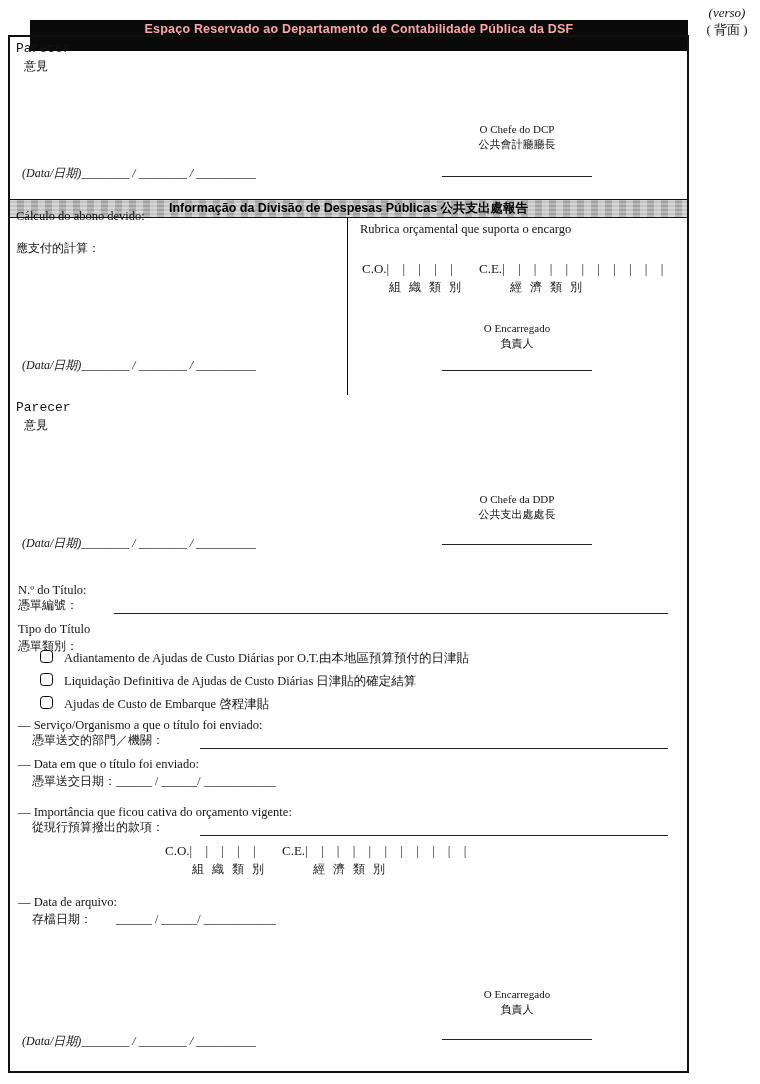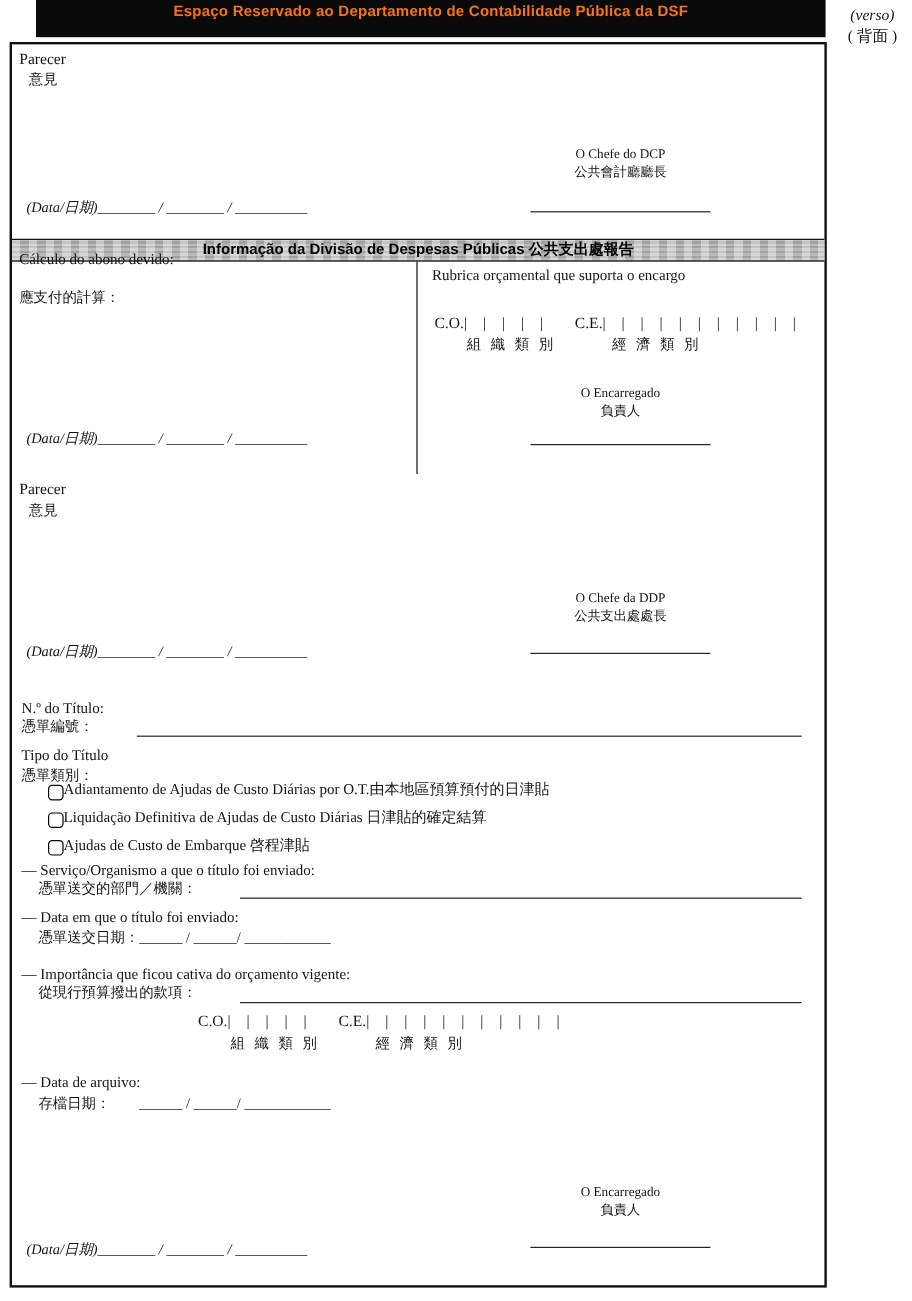--- a/index.html
+++ b/index.html
@@ -5,36 +5,36 @@
   * { margin:0; padding:0; box-sizing:border-box; }
   html,body { background:#fff; }
   .page {
     position:relative; width:760px; height:1084px; background:#fff;
     font-family:"Liberation Serif", serif; color:#141414; overflow:hidden;
   }
   .abs { position:absolute; }
 
   
   .header-bar {
-    left:30px; top:0; width:658px; height:31px; background:#0a0a0a;
-    color:#f97316; text-align:center; font-family:"Liberation Sans", sans-serif;
+    left:30px; top:20px; width:658px; height:31px; background:#0a0a0a;
+    color:#fca5a5; text-align:center; font-family:"Liberation Sans", sans-serif;
     font-weight:bold;
   }
   .header-pt { font-size:12.5px; line-height:16px; padding-top:1px; letter-spacing:.2px; }
   .header-zh { font-size:12px; line-height:14px; letter-spacing:13px; text-indent:13px; }
 
   .verso { left:698px; top:4px; width:58px; text-align:center; font-size:13px; line-height:17px; }
   .verso-pt { font-style:italic; }
 
   
   .form-box { left:8px; top:35px; width:681px; height:1038px; border:2px solid #111; }
 
   .pt  { font-size:12.5px; }
   .zh  { font-size:12px; }
-  .sans { font-family:Liberation Serif, serif; font-size:13px; }
+  .sans { font-family:Liberation Mono, monospace; font-size:13px; }
   .date-line { font-size:12px; font-style:italic; white-space:pre; }
   .pre { white-space:pre; }
 
   .sigblock { width:220px; text-align:center; font-size:11px; line-height:15px; }
   .sigline  { width:150px; border-bottom:1.3px solid #222; height:1px; }
 
   .gray-bar {
     left:0; top:162px; width:100%; height:19px;
     background:#bcbcbc;
     background-image:
@@ -44,21 +44,21 @@
     text-align:center; font-family:"Liberation Sans", sans-serif;
     font-weight:bold; font-size:12.5px; line-height:17px; color:#000;
   }
 
   .divider { left:337px; top:181px; height:177px; width:0; border-left:1.5px solid #111; }
 
   .fillrow { display:flex; align-items:flex-end;gap:32px; }
   .fillrow .label { white-space:nowrap; }
   .fill { flex:1; border-bottom:1px solid #222; height:15px; margin-left:4px; }
 
-  .cb-row { display:flex; align-items:flex-end; }
+  .cb-row { display:flex; align-items:flex-start; gap:11px; }
   .cb { width:13px; height:13px; border:1.4px solid #000; border-radius:3.5px; background:#fff; flex:0 0 auto; }
   .cb-label { font-size:12.5px; white-space:nowrap; }
 
   .coce { display:flex; gap:18px; }
   .coce-top { font-size:13px; white-space:pre; }
   .ticks { word-spacing:10px; }
   .coce-zh { font-size:12px; word-spacing:5px; margin-top:2px; }
   .coce-col1 .coce-zh { margin-left:27px; }
   .coce-col2 .coce-zh { margin-left:31px; }
 

